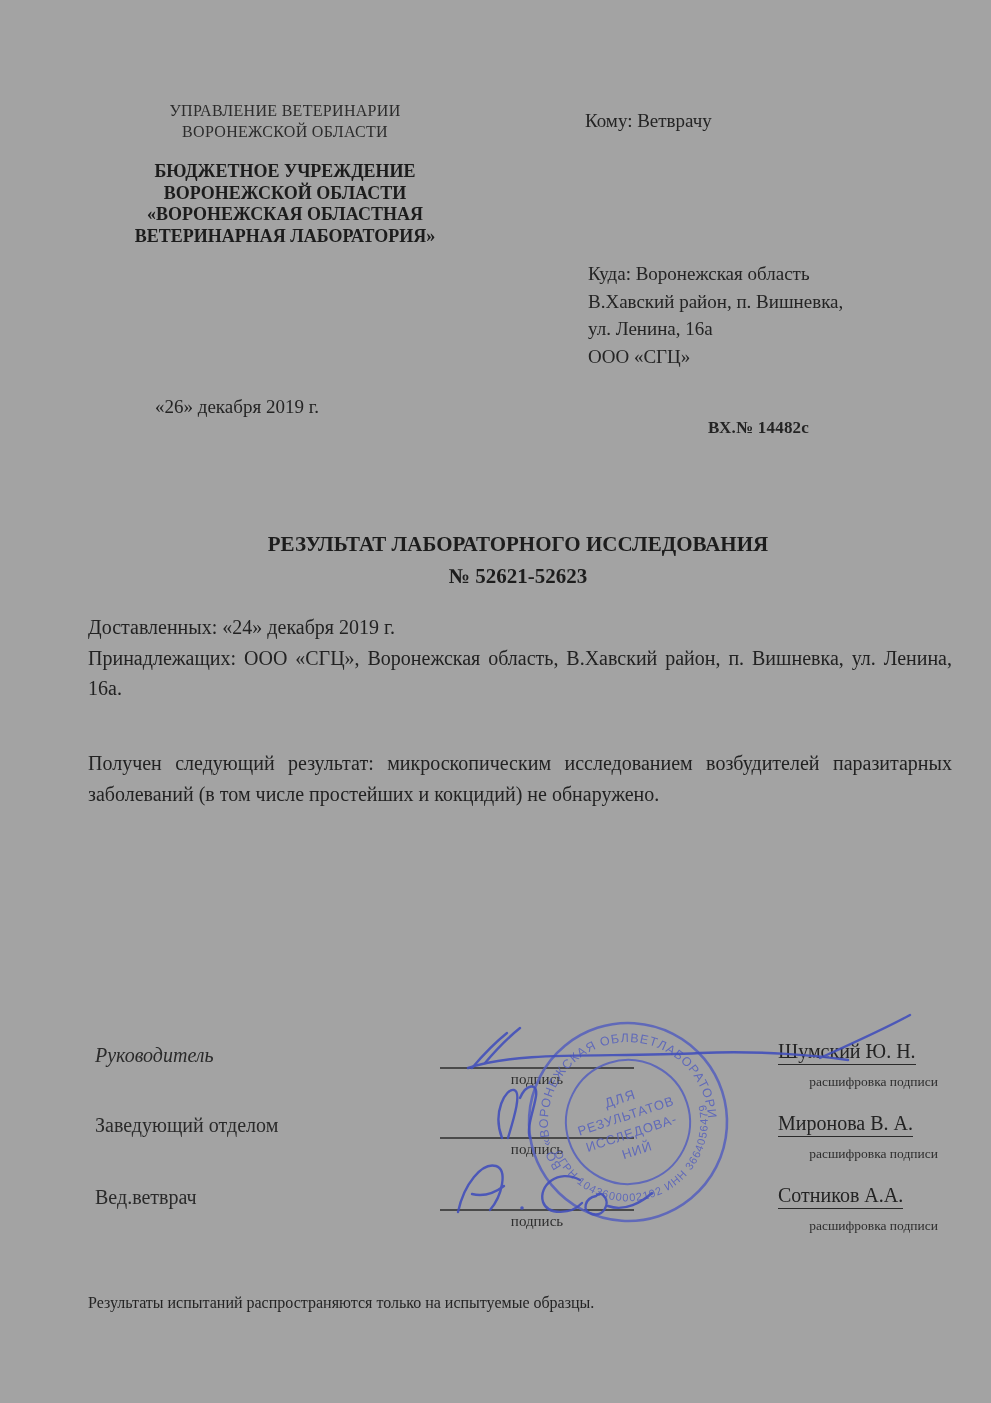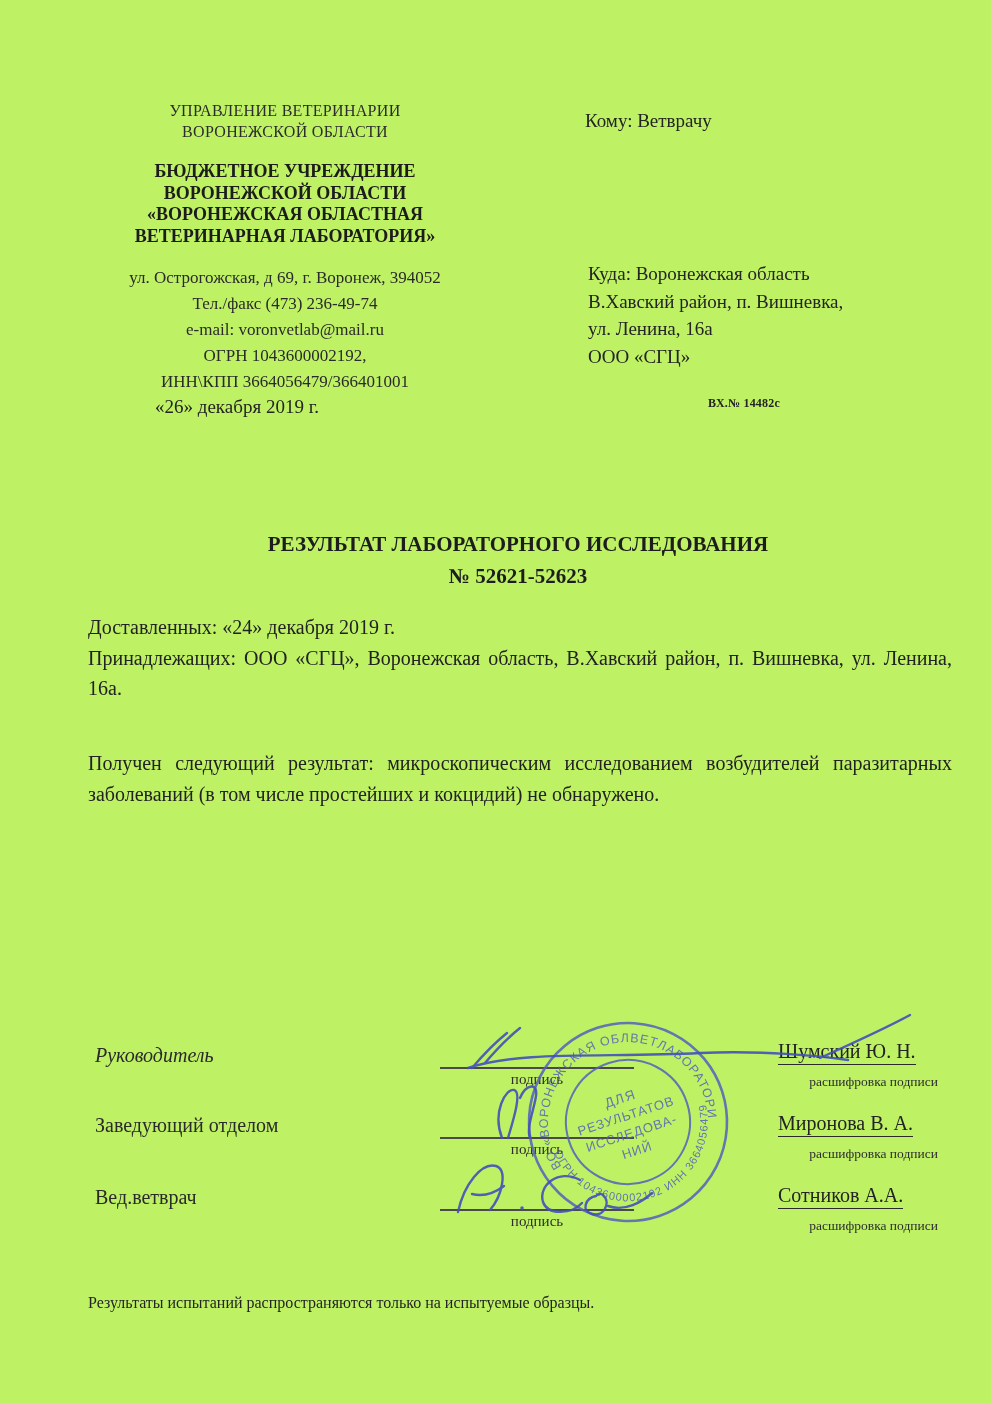--- a/index.html
+++ b/index.html
@@ -1,37 +1,37 @@
 <!DOCTYPE html>
 <html><head>
 <meta charset="utf-8">
 <style>
   html,body{margin:0;padding:0;background:#e8e8e8;}
   .page{
     position:relative;
     width:991px;height:1403px;
-    background:#bef264;
+    background:#a3a3a3;
     margin:0 auto;
     font-family:"Liberation Serif","DejaVu Serif",serif;
     color:#242424;
     overflow:hidden;
   }
   .abs{position:absolute;}
   
   .hdr-left{left:65px;top:100px;width:440px;text-align:center;}
   .authority{font-size:16px;line-height:21px;letter-spacing:.3px;color:#2c2c2c;}
   .orgname{margin-top:19px;font-size:18px;line-height:21.5px;font-weight:bold;color:#1c1c1c;}
   .address{margin-top:18px;font-size:17px;line-height:26px;color:#2a2a2a;}
   
   .komu{left:585px;top:110px;font-size:19px;}
   .kuda{left:588px;top:260px;font-size:19px;line-height:27.5px;width:360px;}
   .lbl{font-weight:normal;margin-top:44px;}
   
   .docdate{left:155px;top:396px;font-size:19px;}
-  .vxnum{left:708px;top:396px;font-size:12px;font-weight:bold;letter-spacing:.2px;}
+  .vxnum{left:708px;top:418px;font-size:17px;font-weight:bold;letter-spacing:.2px;}
   
   .title{left:48px;top:528px;width:940px;text-align:center;font-weight:bold;font-size:21px;line-height:32px;color:#1d1d1d;}
   
   .body-block{left:88px;width:864px;font-size:20px;line-height:30.5px;text-align:justify;color:#222;}
   .p1{top:612px;}
   .p2{top:748px;}
   
   .sig-label{left:95px;font-size:20px;color:#2a2a2a;}
   .sig-line{left:440px;width:194px;border-top:2px solid #4a4a4a;height:0;}
   .sig-caption{left:440px;width:194px;text-align:center;font-size:15px;color:#2e2e2e;}
@@ -52,27 +52,20 @@
   <div class="abs hdr-left">
     <div class="authority">
       <div>УПРАВЛЕНИЕ ВЕТЕРИНАРИИ</div>
       <div>ВОРОНЕЖСКОЙ ОБЛАСТИ</div>
     </div>
     <div class="orgname">
       <div>БЮДЖЕТНОЕ УЧРЕЖДЕНИЕ</div>
       <div>ВОРОНЕЖСКОЙ ОБЛАСТИ</div>
       <div>«ВОРОНЕЖСКАЯ ОБЛАСТНАЯ</div>
       <div>ВЕТЕРИНАРНАЯ ЛАБОРАТОРИЯ»</div>
-    </div>
-    <div class="address">
-      <div>ул. Острогожская, д 69, г. Воронеж, 394052</div>
-      <div>Тел./факс  (473) 236-49-74</div>
-      <div>e-mail: voronvetlab@mail.ru</div>
-      <div>ОГРН 1043600002192,</div>
-      <div>ИНН\КПП 3664056479/366401001</div>
     </div>
   </div>
 
   <div class="abs komu">
     <span class="lbl">Кому:</span><span> Ветврачу</span>
   </div>
   <div class="abs kuda">
     <div>
       <span class="lbl">Куда:</span><span> Воронежская область</span>
     </div>

